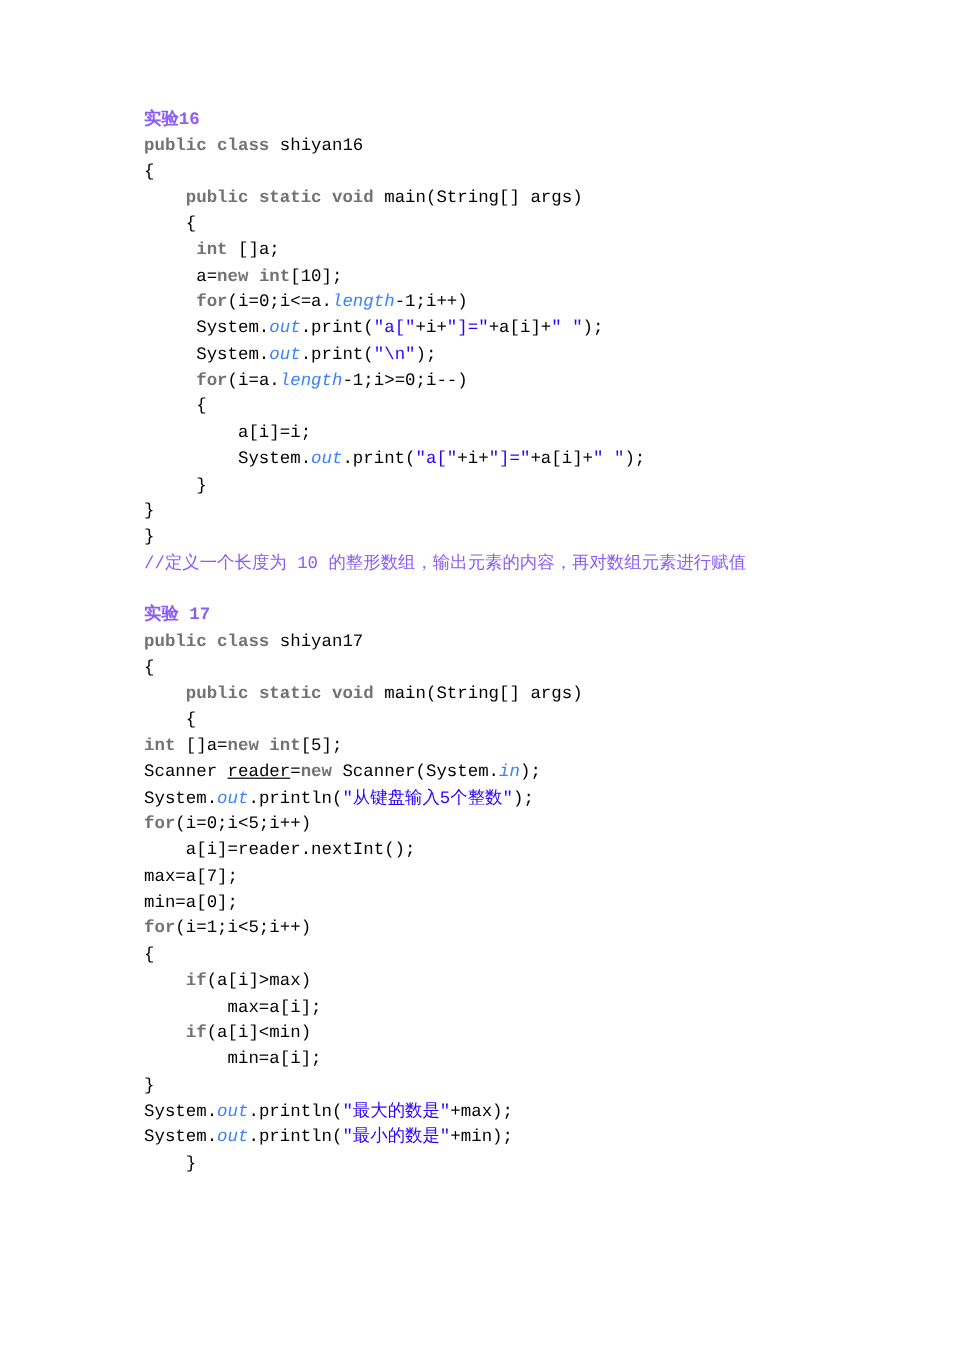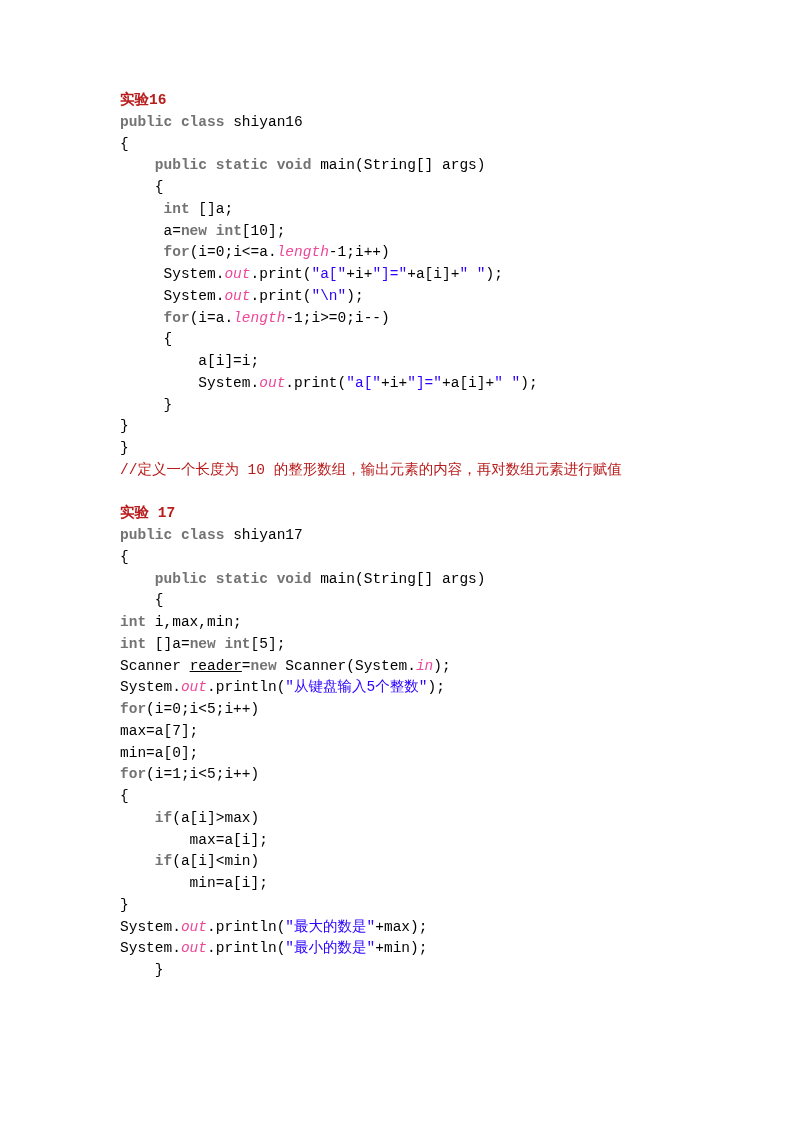--- a/index.html
+++ b/index.html
@@ -1,20 +1,20 @@
 <!DOCTYPE html>
 <html><head>
 <meta charset="utf-8">
 <style>
 body{margin:0;padding:90px 120px;background:#fff;font-family:Consolas,'Courier New',monospace;font-size:14.5px;line-height:1.5;color:#000}
 pre{margin:0;font-family:inherit;white-space:pre}
 .kw{color:#737373;font-weight:bold}
-.cm{color:#b91c1c}
+.cm{color:#8b5cf6}
 .str{color:#2a00ff}
-.fld{color:#ec4899;font-style:italic}
+.fld{color:#3b82f6;font-style:italic}
 .u{text-decoration:underline}
 </style>
 </head>
 <body>
 
 <div id="container">
     <pre><span class="cm" style="font-weight: bold;">实验16</span></pre>
     <pre><span class="kw">public</span><span> </span><span class="kw">class</span><span> shiyan16</span></pre>
     <pre><span>{</span></pre>
     <pre><span>    </span><span class="kw">public</span><span> </span><span class="kw">static</span><span> </span><span class="kw">void</span><span> main(String[] args)</span></pre>
@@ -31,25 +31,25 @@
     <pre><span>     }</span></pre>
     <pre><span>}</span></pre>
     <pre><span>}</span></pre>
     <pre><span class="cm">//定义一个长度为 10 的整形数组，输出元素的内容，再对数组元素进行赋值</span></pre>
     <pre> </pre>
     <pre><span class="cm" style="font-weight: bold;">实验 17</span></pre>
     <pre><span class="kw">public</span><span> </span><span class="kw">class</span><span> shiyan17</span></pre>
     <pre><span>{</span></pre>
     <pre><span>    </span><span class="kw">public</span><span> </span><span class="kw">static</span><span> </span><span class="kw">void</span><span> main(String[] args)</span></pre>
     <pre><span>    {</span></pre>
-    <pre><span class="kw">int</span><span> i,max,min;</span></pre>
     <pre><span class="kw">int</span><span> []a=</span><span class="kw">new</span><span> </span><span class="kw">int</span><span>[5];</span></pre>
     <pre><span>Scanner </span><span class="u">reader</span><span>=</span><span class="kw">new</span><span> Scanner(System.</span><span class="fld">in</span><span>);</span></pre>
     <pre><span>System.</span><span class="fld">out</span><span>.println(</span><span class="str">"从键盘输入5个整数"</span><span>);</span></pre>
     <pre><span class="kw">for</span><span>(i=0;i&lt;5;i++)</span></pre>
+    <pre><span>    a[i]=reader.nextInt();</span></pre>
     <pre><span>max=a[7];</span></pre>
     <pre><span>min=a[0];</span></pre>
     <pre><span class="kw">for</span><span>(i=1;i&lt;5;i++)</span></pre>
     <pre><span>{</span></pre>
     <pre><span>    </span><span class="kw">if</span><span>(a[i]&gt;max)</span></pre>
     <pre><span>        max=a[i];</span></pre>
     <pre><span>    </span><span class="kw">if</span><span>(a[i]&lt;min)</span></pre>
     <pre><span>        min=a[i];</span></pre>
     <pre><span>}</span></pre>
     <pre><span>System.</span><span class="fld">out</span><span>.println(</span><span class="str">"最大的数是"</span><span>+max);</span></pre>

